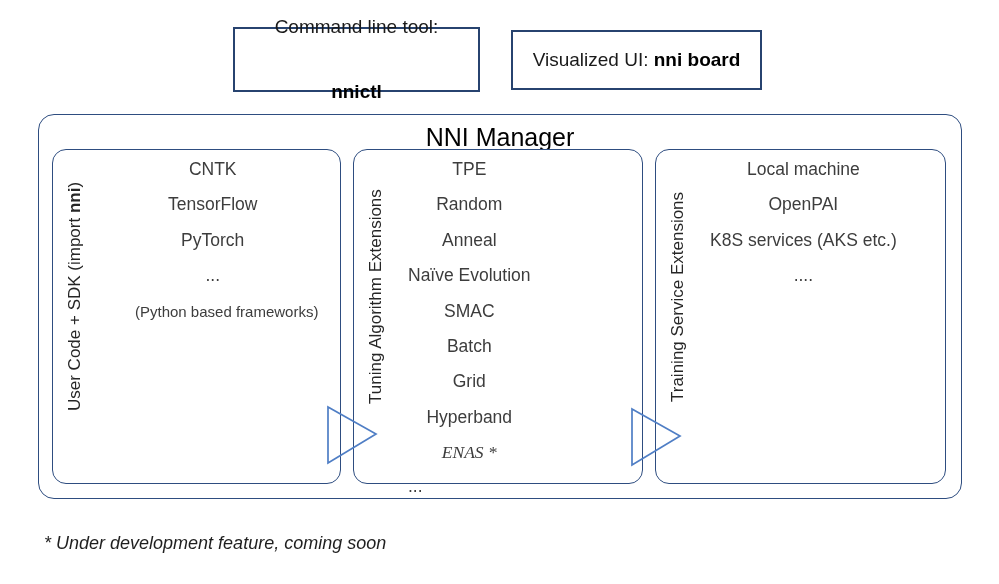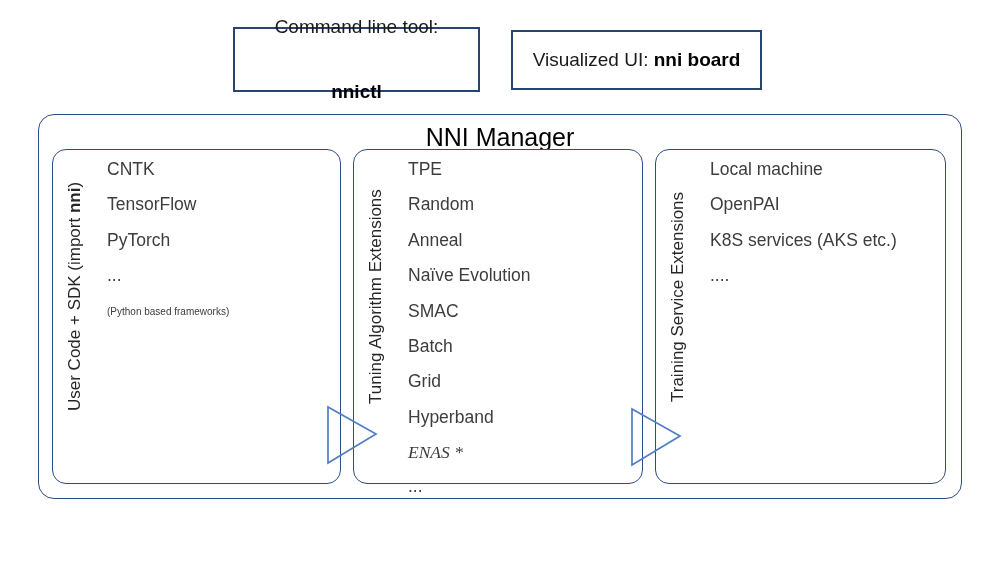--- a/index.html
+++ b/index.html
@@ -44,24 +44,24 @@
   .side-label{
     position:absolute;left:8px;top:0;bottom:40px;width:27px;
     display:flex;align-items:center;justify-content:center;
     writing-mode:vertical-rl;transform:rotate(180deg);
     white-space:nowrap;font-size:17px;color:#262626;
   }
   .side-label .bold{font-weight:bold;}
 
   .items{
     position:absolute;left:0;top:2px;margin:0;padding:0 0 0 54px;
-    list-style:none;font-size:17.5px;line-height:35.4px;color:#3d3d3d;
+    list-style:none;font-size:17.5px;line-height:35.4px;color:#3d3d3d;text-align:center;
   }
   .items li{white-space:nowrap;}
-  .items li.small{font-size:10px;}
+  .items li.small{font-size:15px;margin-left:28px;}
   .items li.italic{font-style:italic;font-family:Liberation Serif, serif;}
 
   .overflow-ellipsis{
     position:absolute;left:408px;top:476px;font-size:17.5px;color:#3d3d3d;
   }
 
   
   .flow-arrow{position:absolute;width:54px;height:62px;}
   .arrow-1{left:326px;top:405px;}
   .arrow-2{left:630px;top:407px;}
@@ -134,14 +134,15 @@
 
   <div class="overflow-ellipsis">...</div>
 
   <svg class="flow-arrow arrow-1" viewBox="0 0 54 62">
     <polygon points="2,2 50,29 2,58"></polygon>
   </svg>
   <svg class="flow-arrow arrow-2" viewBox="0 0 54 62">
     <polygon points="2,2 50,29 2,58"></polygon>
   </svg>
 
+  <div class="footnote">* Under development feature, coming soon</div>
 
 </div>
 
 </body></html>

